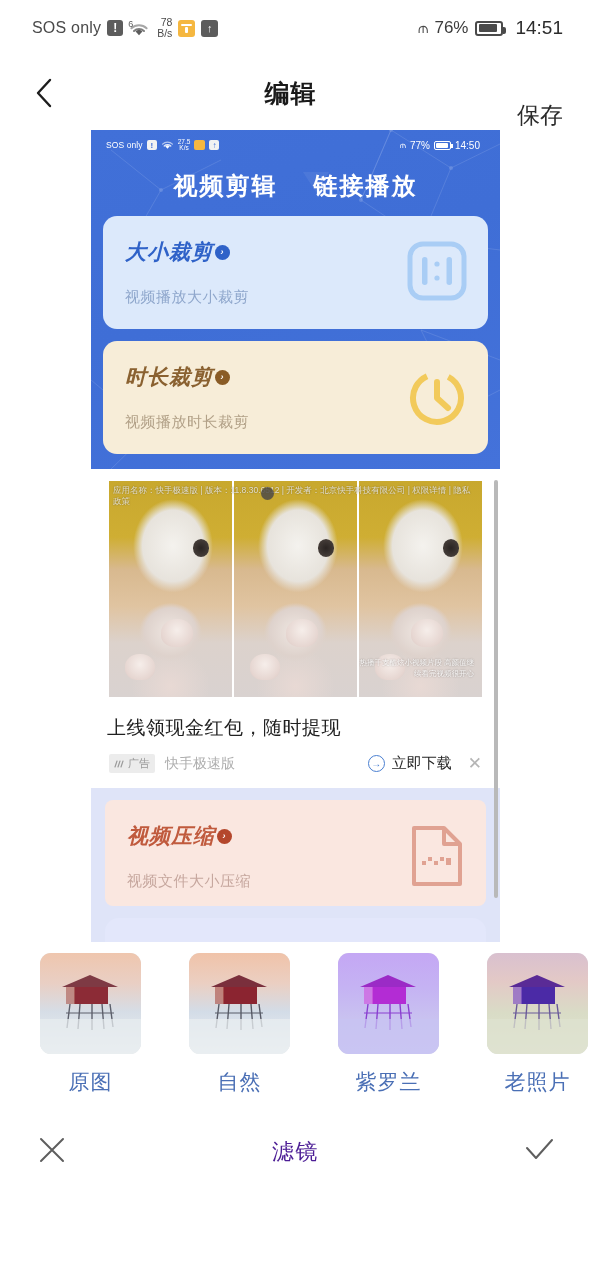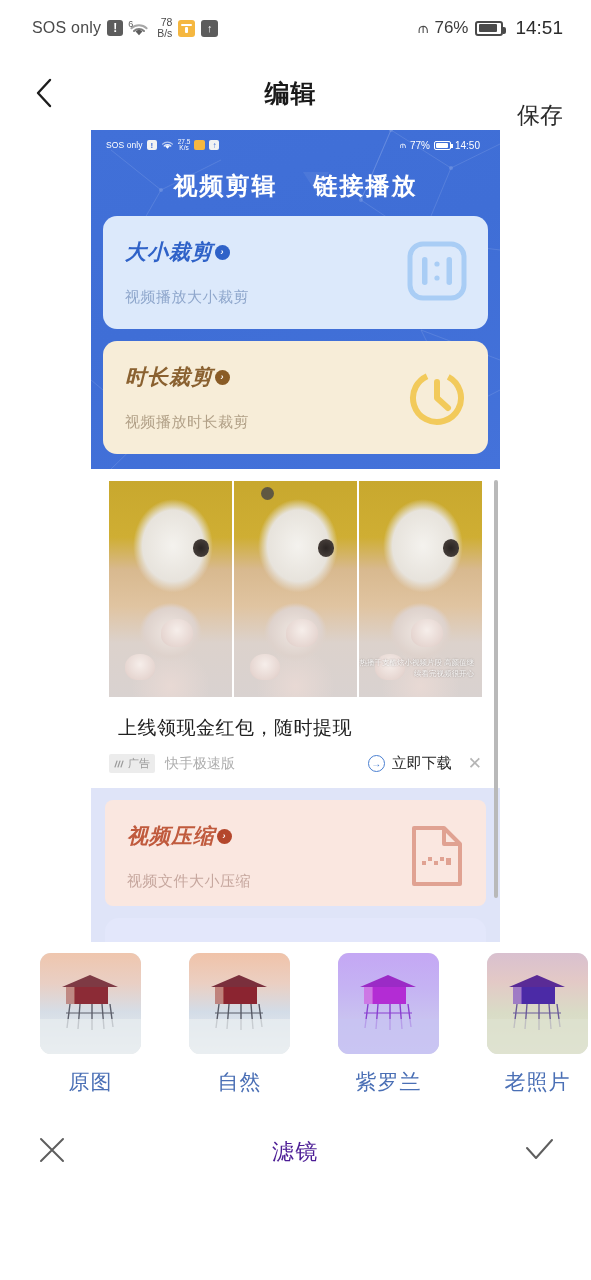--- a/index.html
+++ b/index.html
@@ -194,21 +194,21 @@
   .ad-badge-round{
     position:absolute; z-index:4; left:152px; top:6px;
     width:13px;height:13px;border-radius:50%;background:#4e4a45;opacity:.85;
   }
   .ad-watermark{
     position:absolute; z-index:3; right:8px; bottom:18px;
     font-size: 7.5px; line-height:1.4; color:#ffffff; opacity:.82; text-align:right;
     text-shadow:0 0 2px rgba(0,0,0,.5);
   }
   .ad-title {
-    margin: 18px 18px 0 27px; font-size: 19px; color:#212121; letter-spacing:.5px;
+    margin: 18px 18px 0 16px; font-size: 19px; color:#212121; letter-spacing:.5px;
   }
   .ad-row {
     margin: 12px 18px 0 18px;
     display:flex; align-items:center; gap: 10px;
   }
   .ad-tag {
     background:#ececec; color:#9a9a9a; font-size:11px; border-radius:2px;
     padding: 2px 5px; display:flex; align-items:center; gap:3px;
   }
   .ad-src { font-size: 14px; color:#aeaeae; }
@@ -422,20 +422,21 @@
         <div class="ad-frame">
           <div class="hamster">
               <span class="eye"></span>
               <span class="paw"></span>
               <span class="paw paw2"></span>
             </div>
           <div class="ad-watermark">热播千支酷炫小视频片段
 高颜值继续看完视频很开心</div>
         </div>
         <div class="ad-badge-round"></div>
+        <div class="ad-legal">应用名称：快手极速版 | 版本：11.8.30.6512 | 开发者：北京快手科技有限公司 | 权限详情 | 隐私政策</div>
       </div>
 
       <div class="ad-title">上线领现金红包，随时提现</div>
 
       <div class="ad-row">
         <span class="ad-tag">
           <span>
             <svg width="11" height="8" viewBox="0 0 11 8">
                 <path d="M1 7 L3 1 M4 7 L6 1 M7 7 L9 1" stroke="#9a9a9a" stroke-width="1.2" fill="none" stroke-linecap="round"></path>
               </svg>

